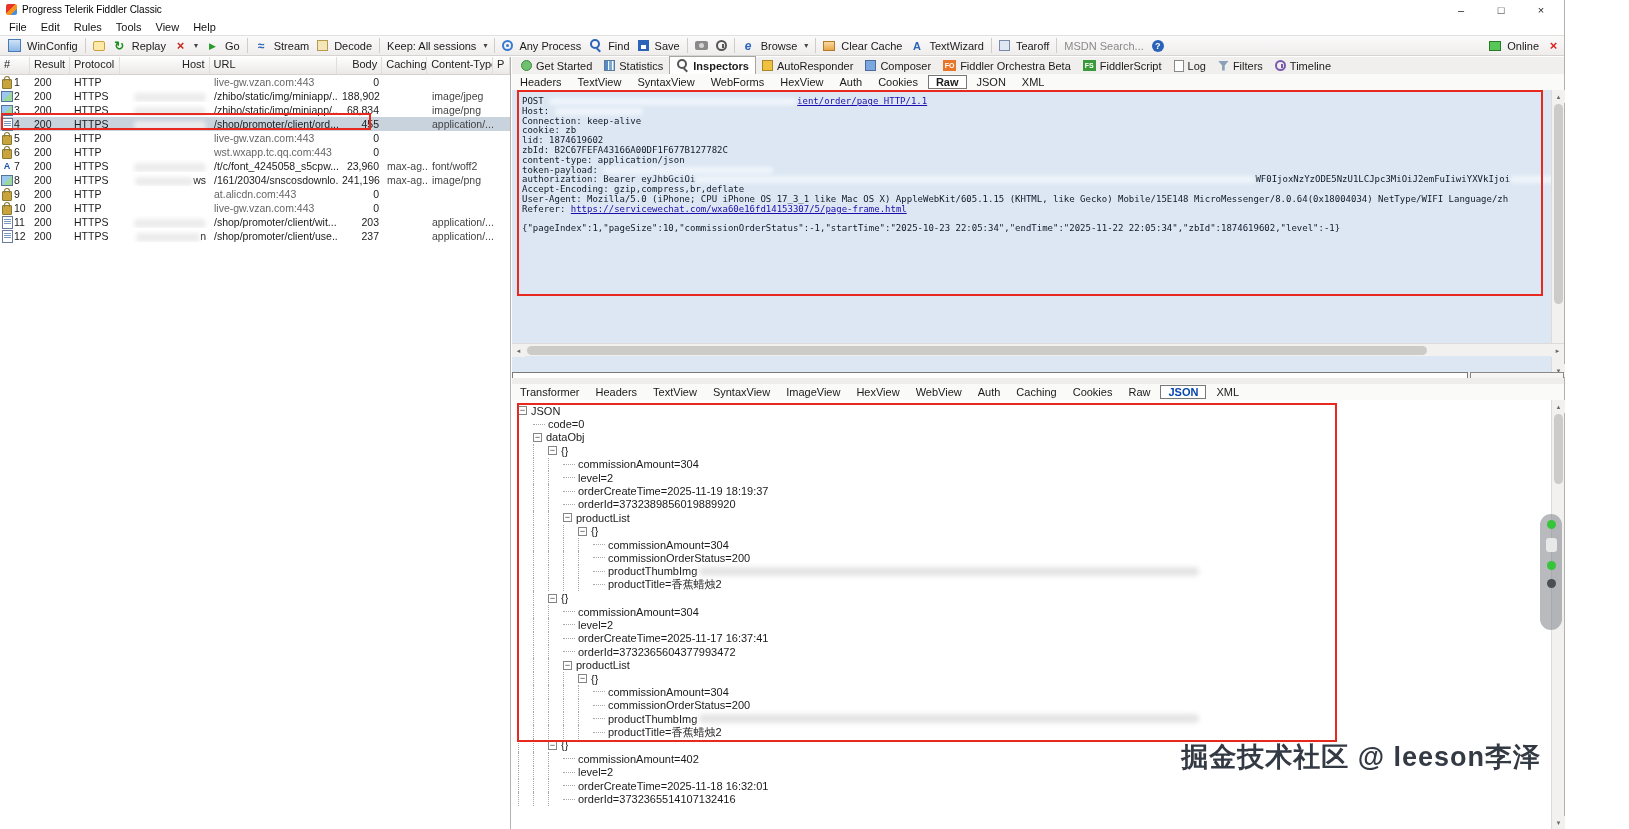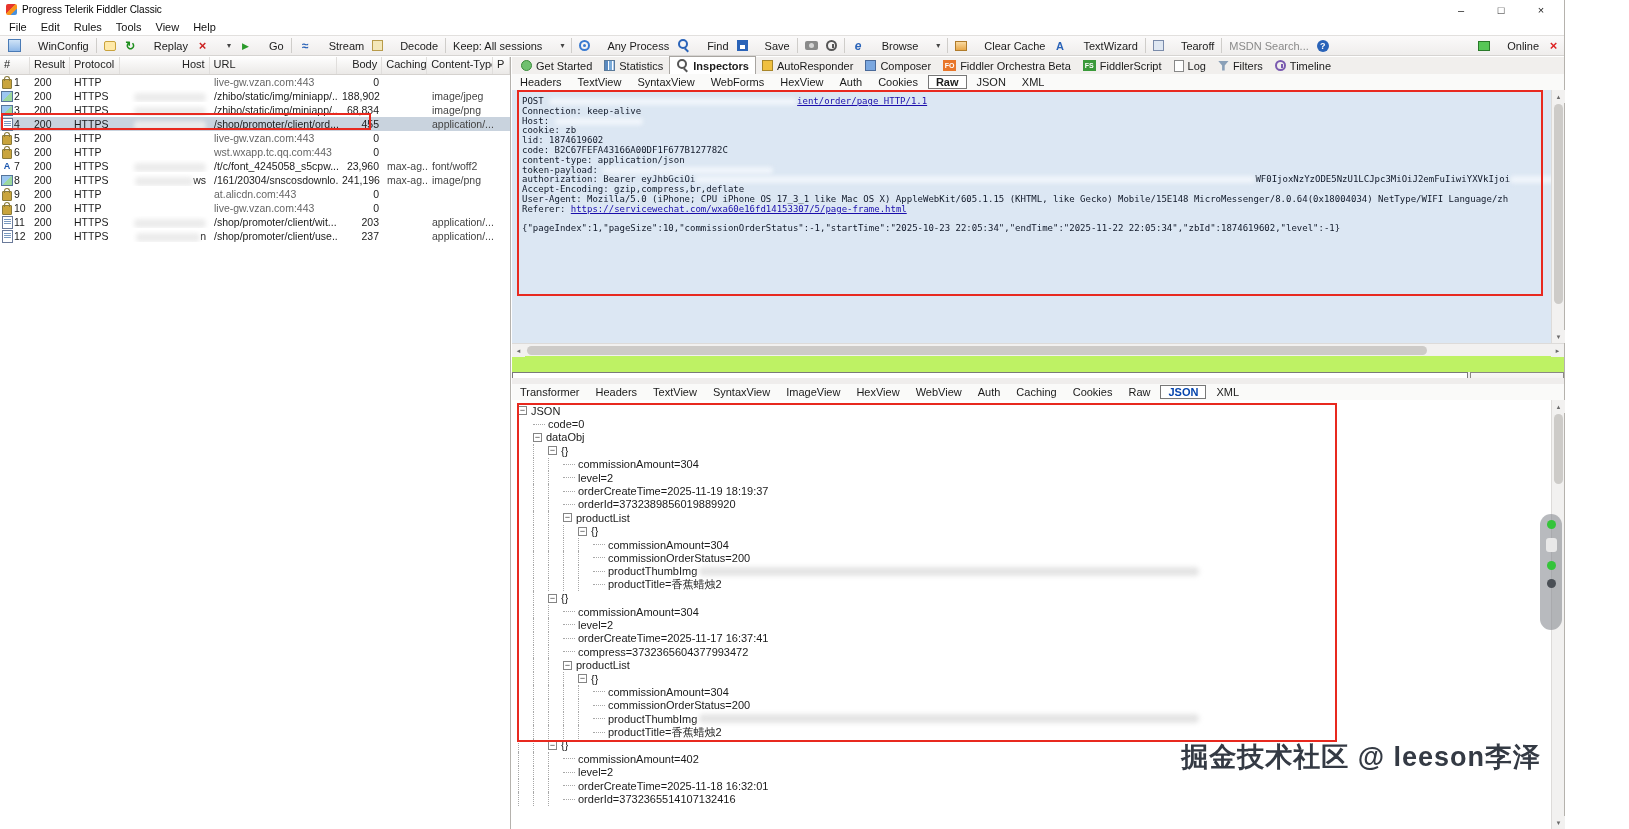--- a/index.html
+++ b/index.html
@@ -13,21 +13,21 @@
   .title-text{font-size:10px;color:#000;}
   .win-controls{margin-left:auto;display:flex;gap:2px;}
   .win-btn{width:38px;height:17px;display:flex;align-items:center;justify-content:center;font-size:11px;color:#222;}
 
   
   .menubar{position:absolute;left:0;top:19px;right:0;height:16px;background:#fff;display:flex;align-items:center;padding-left:2px;}
   .menu-item{padding:1px 7px;color:#111;}
 
   
   .toolbar{position:absolute;left:0;top:35px;right:0;height:21px;background:linear-gradient(#fbfafa,#efedec);border-top:1px solid #e2e0de;border-bottom:1px solid #d6d4d2;display:flex;align-items:center;padding:0 4px;box-sizing:border-box;}
-  .tb-item{display:flex;align-items:center;gap:17px;padding:1px 4px;border-radius:2px;white-space:nowrap;color:#1b1b1b;}
+  .tb-item{display:flex;align-items:center;gap:6px;padding:1px 4px;border-radius:2px;white-space:nowrap;color:#1b1b1b;}
   .tb-item.muted{color:#8a8a8a;}
   .tb-sep{width:1px;height:15px;background:#cfcdca;margin:0 3px;flex:0 0 auto;}
   .tb-caret{font-size:8px;color:#444;margin-left:1px;}
   .tb-right{margin-left:auto;display:flex;align-items:center;gap:4px;}
 
   
   .icon{width:13px;height:13px;display:inline-flex;align-items:center;justify-content:center;font-size:10px;box-sizing:border-box;flex:0 0 auto;position:relative;}
   .winconfig-icon{background:linear-gradient(#cfe3f7,#8fb8e8);border:1px solid #4a7ab5;}
   .comment-icon{background:#ffe9a8;border:1px solid #c9a23c;border-radius:2px;width:12px;height:10px;}
   .replay-icon::after{content:"↻";color:#1e8f1e;font-weight:bold;font-size:12px;}
@@ -98,21 +98,21 @@
   .main-tab{display:flex;align-items:center;gap:4px;padding:1px 6px;height:15px;color:#1b1b1b;white-space:nowrap;}
   .main-tab.active{background:#fff;border:1px solid #a8a5a1;border-bottom:1px solid #fff;font-weight:bold;}
 
   .req-tabs{position:absolute;left:0;top:17px;right:0;height:16px;background:#fafaf9;border-bottom:1px solid #d0cecb;display:flex;align-items:center;}
   .sub-tab{padding:1px 8px;color:#1b1b1b;white-space:nowrap;}
   .sub-tab.active{border:1px solid #777;background:#fff;font-weight:bold;margin:0 2px;padding:0 7px;}
   .resp-tabs{position:absolute;left:0;top:327px;right:0;height:16px;background:#fafaf9;border-bottom:1px solid #d0cecb;display:flex;align-items:center;}
   .resp-tabs .sub-tab.active{color:#0645ad;}
 
   
-  .raw-wrap{position:absolute;left:0;top:33px;right:0;height:253px;}
+  .raw-wrap{position:absolute;left:0;top:33px;right:0;height:287px;}
   .raw-view{position:absolute;left:0;top:0;right:13px;bottom:0;background:#dce7f3;font-family:"DejaVu Sans Mono",monospace;font-size:9px;line-height:9.8px;color:#101828;padding:7px 0 0 10px;box-sizing:border-box;overflow:hidden;}
   .raw-line{height:9.8px;white-space:pre;}
   .raw-link{color:#1a0dab;text-decoration:underline;}
   .blur{display:inline-block;border-radius:4px;filter:blur(2px);vertical-align:middle;}
   .blur-raw{height:7px;background:#f0f5fb;}
   .blur-host{height:9px;background:#ececec;}
   .blur-tree{height:9px;background:#e4e4e4;filter:blur(2.5px);}
 
   
   .vscroll{position:absolute;right:0;width:13px;background:#f2f1f0;border-left:1px solid #dddbd9;box-sizing:border-box;}
@@ -515,25 +515,25 @@
         <span class="sub-tab">Auth</span>
         <span class="sub-tab">Cookies</span>
         <span class="sub-tab active">Raw</span>
         <span class="sub-tab">JSON</span>
         <span class="sub-tab">XML</span>
       </div>
 
     <div class="raw-wrap">
       <div class="raw-view">
           <div class="raw-line"><span>POST </span><span class="blur blur-raw" style="width: 248px;"></span><span class="raw-link">ient/order/page HTTP/1.1</span></div>
+          <div class="raw-line"><span>Host: </span><span class="blur blur-raw" style="width: 88px;"></span></div>
           <div class="raw-line"><span>Connection: keep-alive</span></div>
-          <div class="raw-line"><span>Host: </span><span class="blur blur-raw" style="width: 88px;"></span></div>
           <div class="raw-line"><span>cookie: zb</span></div>
           <div class="raw-line"><span>lid: 1874619602</span></div>
-          <div class="raw-line"><span>code: B2C67FEFA43166A00DF1F677B127782C</span></div>
+          <div class="raw-line"><span>zbId: B2C67FEFA43166A00DF1F677B127782C</span></div>
           <div class="raw-line"><span>content-type: application/json</span></div>
           <div class="raw-line"><span>token-payload: </span><span class="blur blur-raw" style="width: 170px;"></span></div>
           <div class="raw-line"><span>authorization: Bearer eyJhbGciOi</span><span class="blur blur-raw" style="width: 560px;"></span><span>WF0IjoxNzYzODE5NzU1LCJpc3MiOiJ2emFuIiwiYXVkIjoi</span><span class="blur blur-raw" style="width: 120px;"></span></div>
           <div class="raw-line"><span>Accept-Encoding: gzip,compress,br,deflate</span></div>
           <div class="raw-line"><span>User-Agent: Mozilla/5.0 (iPhone; CPU iPhone OS 17_3_1 like Mac OS X) AppleWebKit/605.1.15 (KHTML, like Gecko) Mobile/15E148 MicroMessenger/8.0.64(0x18004034) NetType/WIFI Language/zh</span></div>
           <div class="raw-line"><span>Referer: </span><span class="raw-link">https://servicewechat.com/wxa60e16fd14153307/5/page-frame.html</span></div>
           <div class="raw-line">&nbsp;</div>
           <div class="raw-line"><span>{"pageIndex":1,"pageSize":10,"commissionOrderStatus":-1,"startTime":"2025-10-23 22:05:34","endTime":"2025-11-22 22:05:34","zbId":1874619602,"level":-1}</span></div>
         </div>
       <div class="vscroll" style="top:0;bottom:0;">
@@ -699,21 +699,21 @@
             <span class="guide"></span>
             <span class="guide"></span>
             <span class="stub"></span>
             <span class="tlabel">orderCreateTime=2025-11-17 16:37:41</span>
           </div>
           <div class="tree-row">
             <span class="guide"></span>
             <span class="guide"></span>
             <span class="guide"></span>
             <span class="stub"></span>
-            <span class="tlabel">compress=3732365604377993472</span>
+            <span class="tlabel">orderId=3732365604377993472</span>
           </div>
           <div class="tree-row">
             <span class="guide"></span>
             <span class="guide"></span>
             <span class="guide"></span>
             <span class="tbox">−</span>
             <span class="tlabel">productList</span>
           </div>
           <div class="tree-row">
             <span class="guide"></span>

